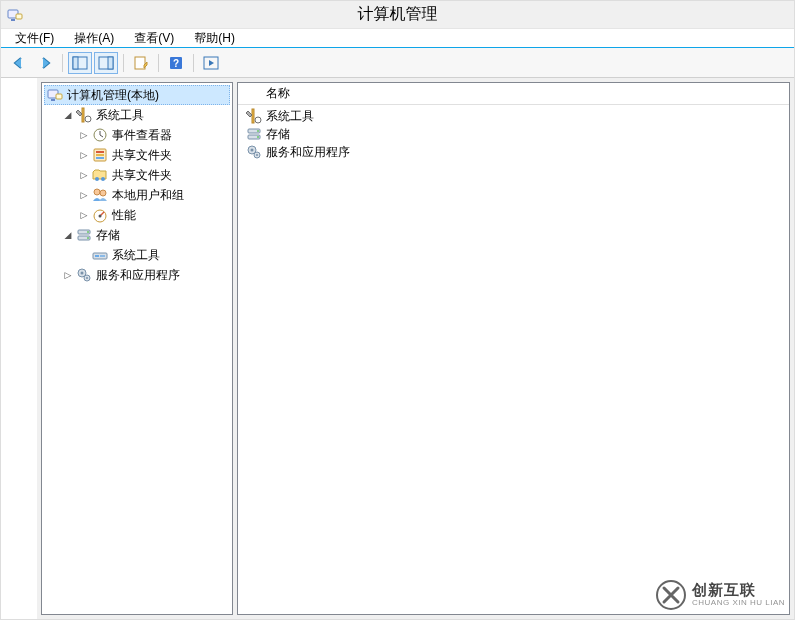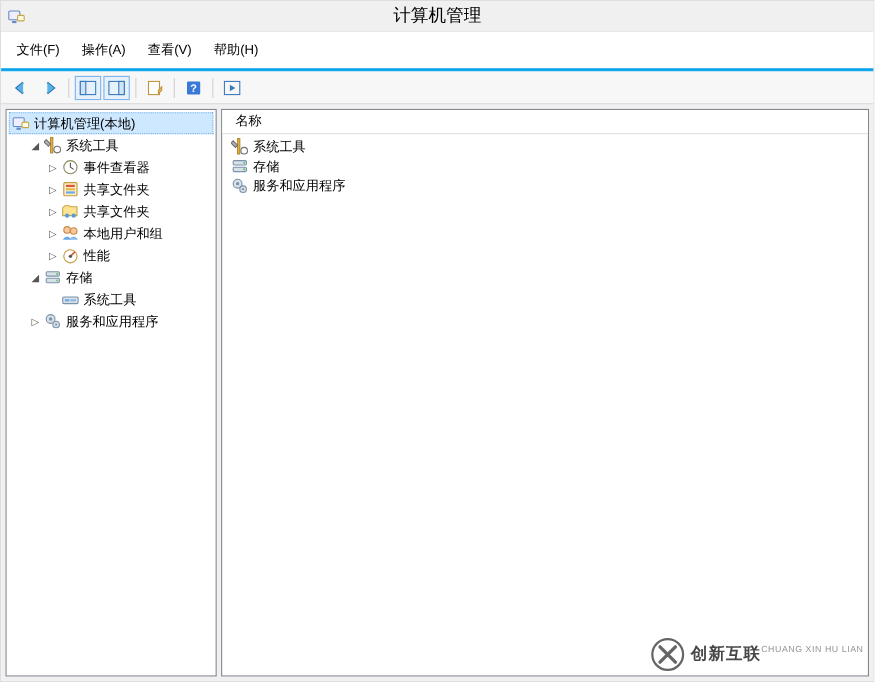--- a/index.html
+++ b/index.html
@@ -34,26 +34,26 @@
     margin-right: 6px;
     display: inline-flex; align-items: center; justify-content: center;
   }
   .titlebar .title {
     flex: 1;
     text-align: center;
     font-size: 16px;
     margin-right: 22px;
   }
   .menubar {
-    height: 36px;
+    height: 19px;
     background: #fff;
     display: flex;
     align-items: center;
     padding: 0 4px;
-    border-bottom: 3px solid #0ea5e9;
+    border-bottom: 1px solid #0ea5e9;
   }
   .menu-item {
     padding: 3px 10px;
     cursor: default;
   }
   .toolbar {
     height: 30px;
     background: #f7f7f7;
     display: flex;
     align-items: center;
@@ -68,20 +68,21 @@
     cursor: default;
   }
   .tb-sep { width: 1px; height: 18px; background: #d0d0d0; margin: 0 3px; }
   .content {
     flex: 1;
     display: flex;
     padding: 4px;
     gap: 4px;
     min-height: 0;
     background: #f0f0f0;
+    margin-left: 36px;
   }
   .pane {
     background: #fff;
     border: 1px solid #828790;
     overflow: auto;
   }
   .pane-left { width: 192px; }
   .pane-right { flex: 1; }
   .tree {
     padding: 2px 2px;
@@ -111,21 +112,21 @@
     display: inline-flex; align-items: center; justify-content: center;
     margin-right: 4px;
   }
   .node-label { font-size: 12px; }
   .indent { display:inline-block; width: 16px; }
   .list-header {
     height: 22px;
     border-bottom: 1px solid #e0e0e0;
     display: flex;
     align-items: center;
-    padding: 0 8px;
+    padding: 0 24px;
     font-size: 12px;
     background: #fff;
   }
   .list-col {
     padding: 2px 4px;
     flex: 1;
   }
   .list-body { padding: 2px 4px; }
   .list-row {
     display: flex;
@@ -145,21 +146,21 @@
   }
   .watermark .wm-logo {
     width: 30px; height: 30px;
     border: 2px solid #555;
     border-radius: 50%;
     display: flex; align-items: center; justify-content: center;
     font-weight: bold; font-size: 16px; color: #555;
     background: #fff;
   }
   .watermark .wm-text {
-    display: flex; line-height: 1.1;
+    display: flex; flex-direction: column; line-height: 1.1;
   }
   .watermark .wm-text .cn { font-size: 15px; font-weight: bold; color: #333; letter-spacing: 1px;}
   .watermark .wm-text .en { font-size: 8px; color: #888; letter-spacing: 0.5px; text-align: center;}
 </style>
 </head>
 <body>
 
 <div class="window">
 
   <div class="titlebar">

